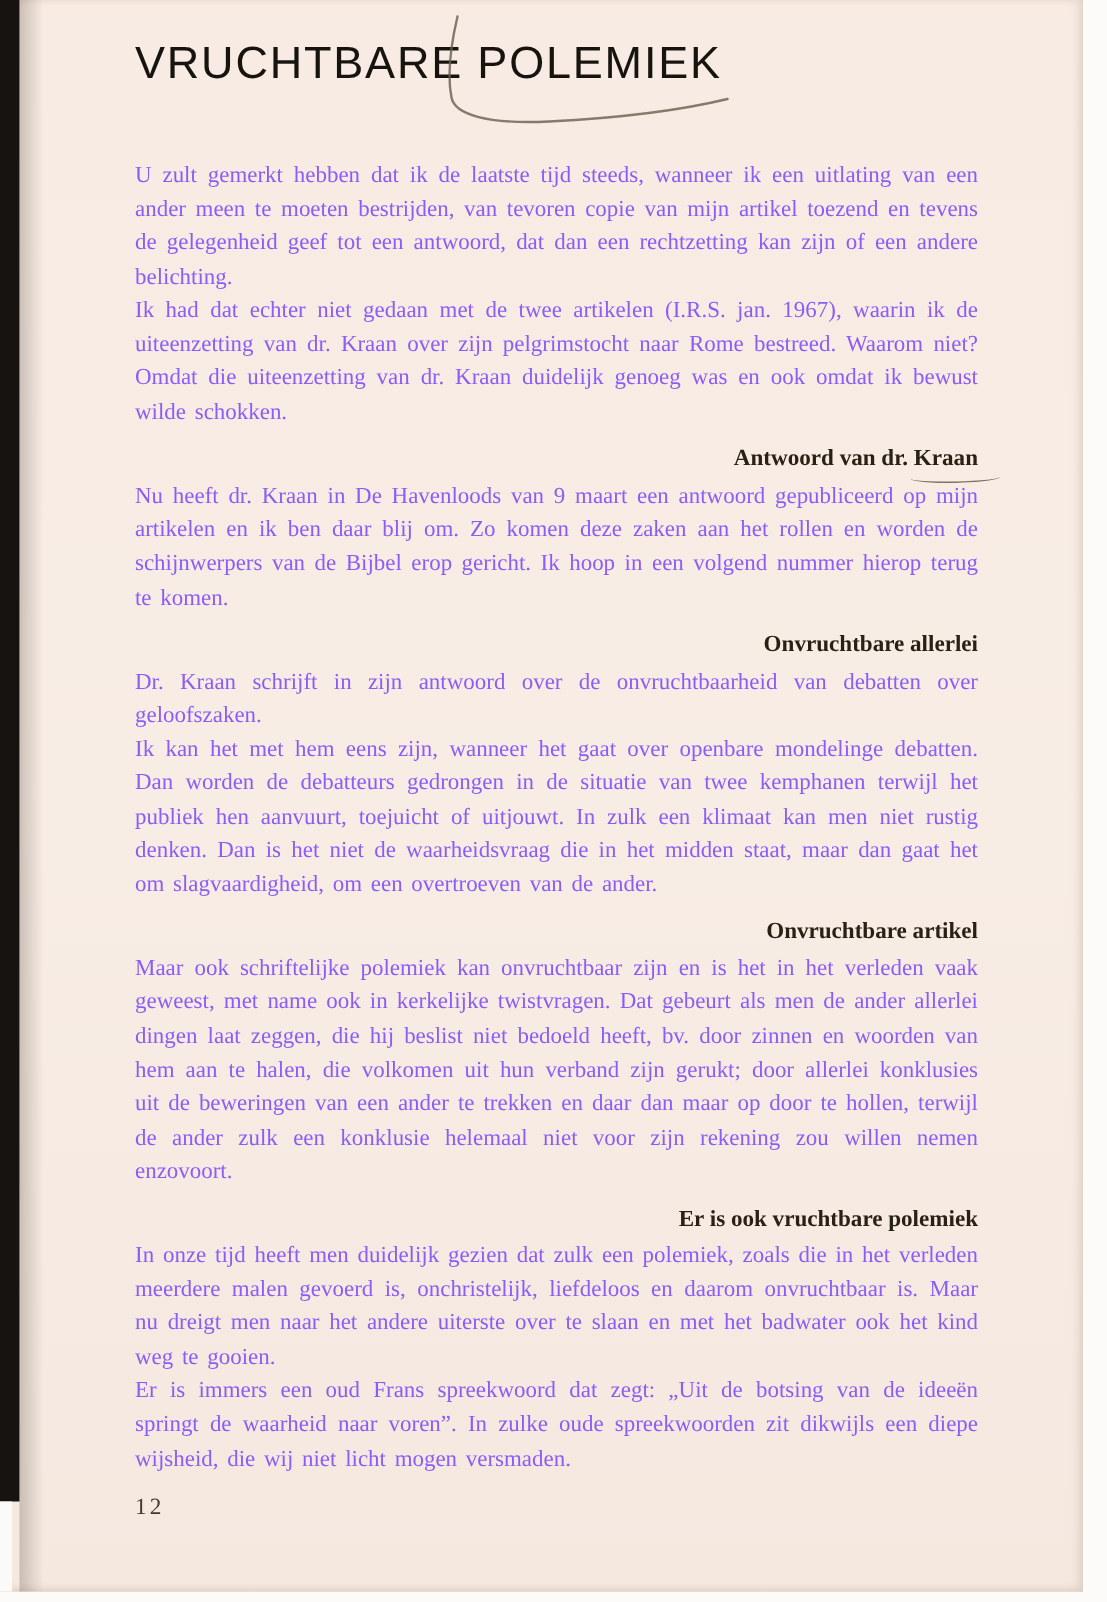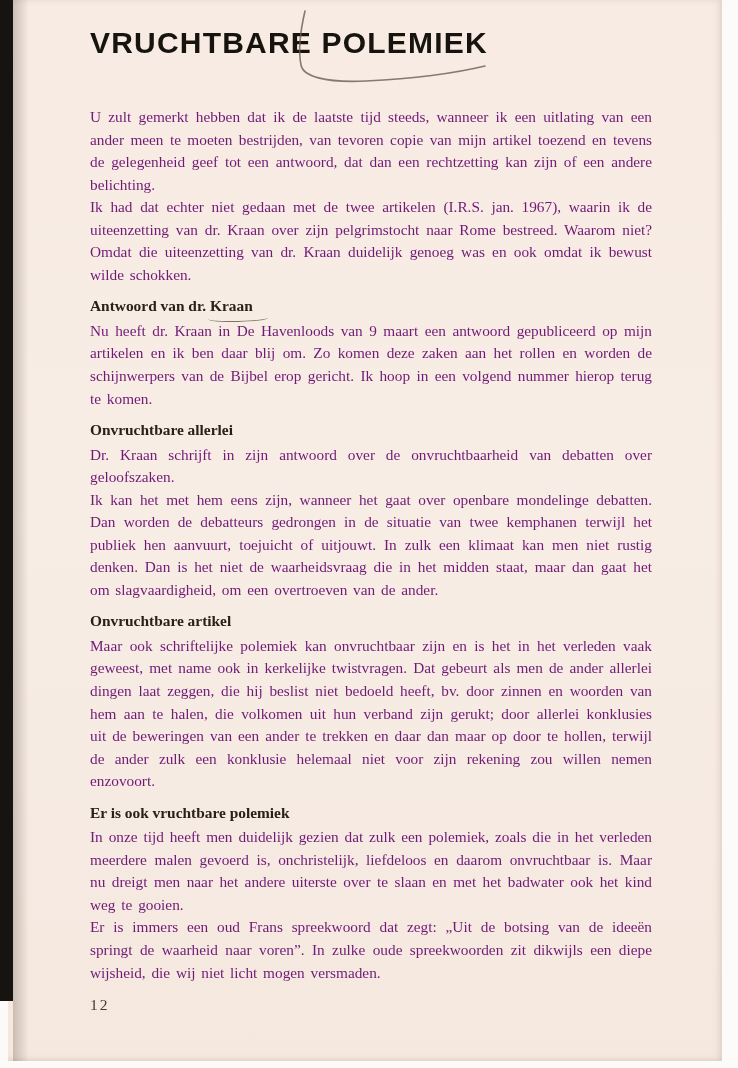--- a/index.html
+++ b/index.html
@@ -35,42 +35,43 @@
     background: #fbfaf8;
   }
 
   .content {
     position: absolute; left: 90px; top: 26px;
     width: 562px;
     color: #44392d;
   }
   .doc-title {
     font-family: "Liberation Sans", sans-serif;
-    font-weight: bold;
+    font-weight: normal;
     font-size: 30px;
     letter-spacing: 1.2px;
     color: #17140f;
     margin: 0 0 46px 0;
     white-space: nowrap;
   }
   .body-para {
     margin: 0;
     font-size: 15.3px;
     line-height: 22.55px;
     text-align: justify;
     word-spacing: 0.13em;
-    color: #701a75;
+    color: #8b5cf6;
   }
   .body-para .italic { }
   .section-heading {
+    text-align: right;
     font-weight: bold;
     font-size: 15.4px;
     line-height: 22.5px;
     color: #2a2115;
-    margin: 9px 12px 2px 0;
+    margin: 9px 0 2px 0;
   }
   .page-number {
     margin-top: 12px;
     font-size: 15.5px;
     letter-spacing: 2px;
     color: #46392c;
   }
 
   
   .pen-title-svg {

